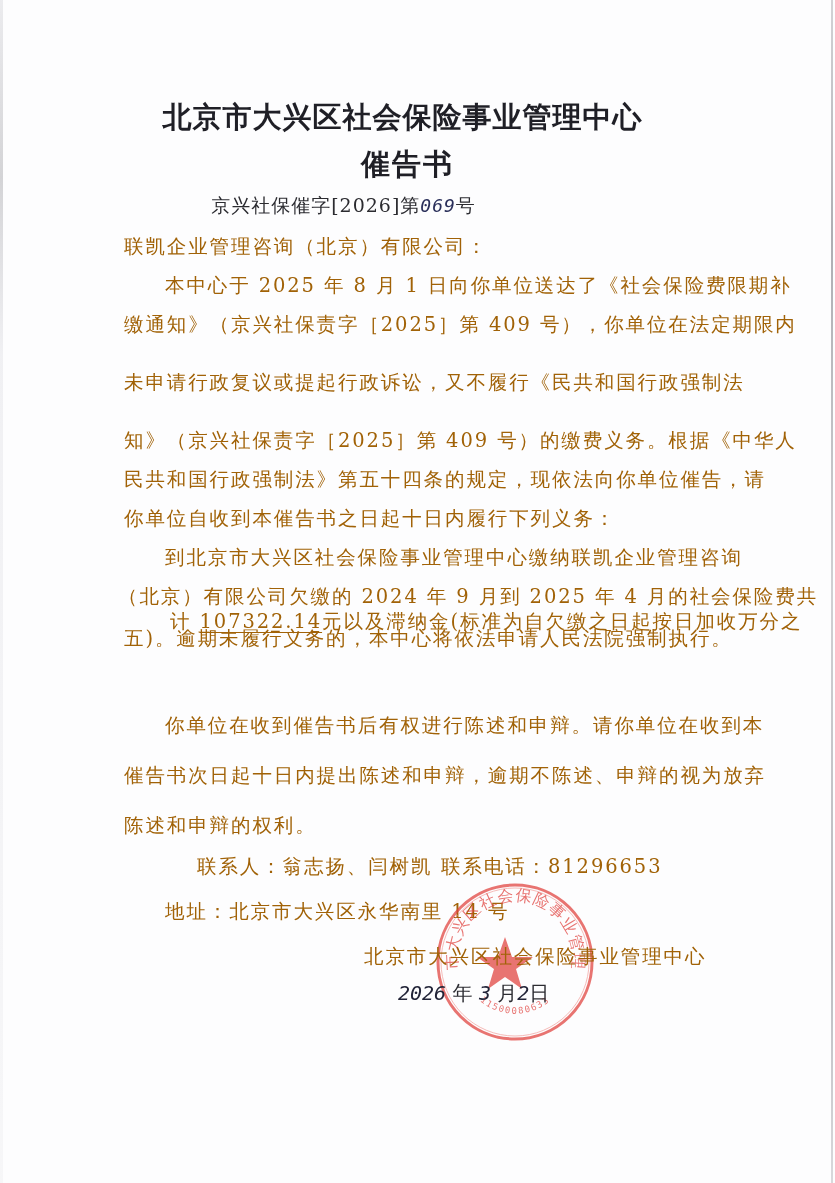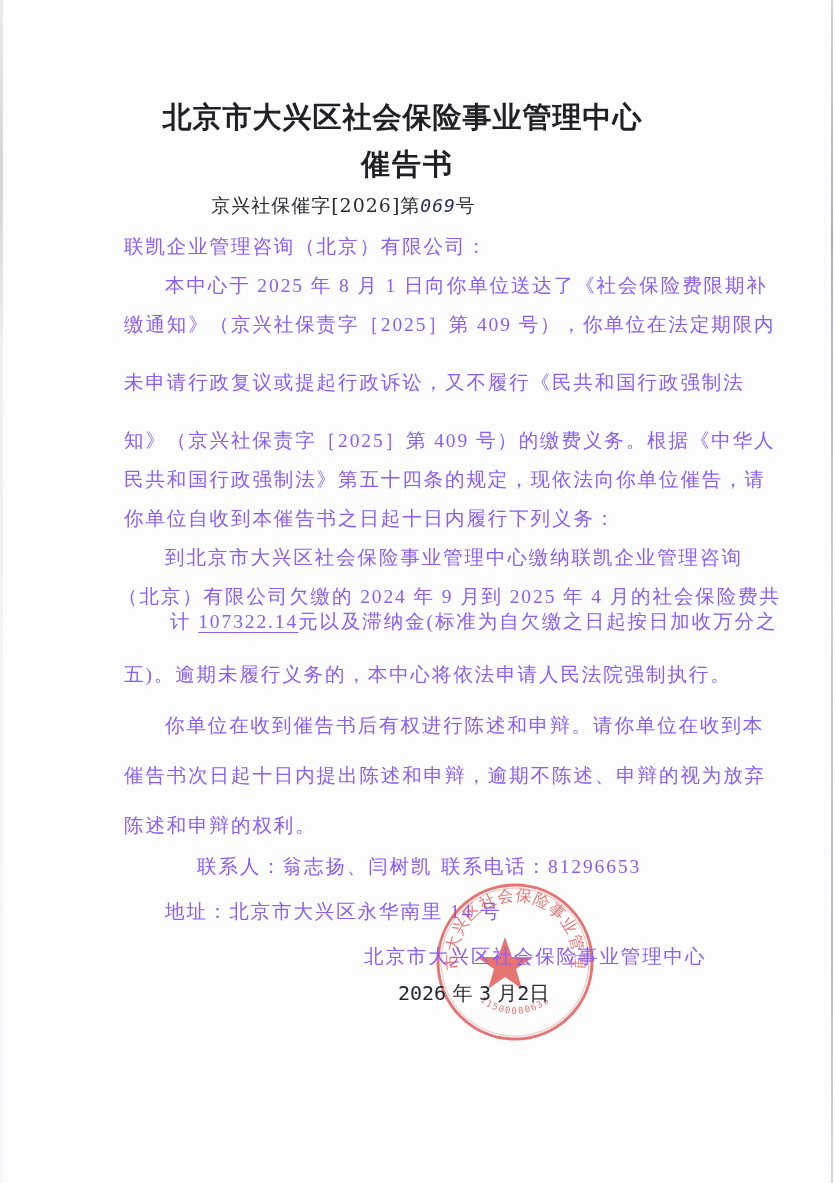--- a/index.html
+++ b/index.html
@@ -29,34 +29,34 @@
   .docnum {
     position: absolute; top: 193px; left: 0; width: 687px; text-align: center;
     font-size: 19px; color: #2b2b30; letter-spacing: 1px;
   }
   .docnum .hand {
     font-family: "DejaVu Sans Mono", monospace; font-style: italic; color: #2a2f5a;
     font-size: 18px;
   }
   .line {
     position: absolute; left: 124px; font-size: 19.5px; white-space: nowrap;
-    letter-spacing: 1.9px; color: #8b5cf6; font-family: Liberation Serif, serif;
+    letter-spacing: 1.9px; color: #a16207;
   }
   .indent { left: 165px; }
   .amount { text-decoration: underline; text-underline-offset: 4px; }
   .stamp {
     position: absolute; left: 434px; top: 881px; width: 162px; height: 162px;
     opacity: 0.72;
   }
   .hand-date {
     position: absolute; top: 980px; left: 398px; font-size: 20px; color: #2c2c32;
     white-space: nowrap;
   }
   .hand-date .hw {
-    font-family: "DejaVu Sans Mono", monospace; color: #222438;
+    font-family: "DejaVu Sans Mono", monospace; font-style: italic; color: #222438;
     font-size: 20px;
     text-align: right;
   }
 </style>
 </head>
 <body>
 
 <div class="edge-left"></div>
 <div class="edge-right"></div>
 
@@ -75,21 +75,21 @@
 <div class="line" style="top:427px;">知》（京兴社保责字［2025］第 409 号）的缴费义务。根据《中华人</div>
 <div class="line" style="top:466px;">民共和国行政强制法》第五十四条的规定，现依法向你单位催告，请</div>
 <div class="line" style="top:505px;">你单位自收到本催告书之日起十日内履行下列义务：</div>
 
 <div class="line indent" style="top:544px;">到北京市大兴区社会保险事业管理中心缴纳联凯企业管理咨询</div>
 <div class="line" style="top:583px; left:118px;">（北京）有限公司欠缴的 2024 年 9 月到 2025 年 4 月的社会保险费共</div>
 <div class="line" style="top:608px;margin-left:46px;">
   <span>计</span>
   <span class="amount">107322.14</span><span>元以及滞纳金(标准为自欠缴之日起按日加收万分之</span>
 </div>
-<div class="line" style="top:661px;">五)。逾期未履行义务的，本中心将依法申请人民法院强制执行。</div>
+<div class="line" style="top:625px;">五)。逾期未履行义务的，本中心将依法申请人民法院强制执行。</div>
 
 <div class="line indent" style="top:712px;">你单位在收到催告书后有权进行陈述和申辩。请你单位在收到本</div>
 <div class="line" style="top:762px;">催告书次日起十日内提出陈述和申辩，逾期不陈述、申辩的视为放弃</div>
 <div class="line" style="top:812px;">陈述和申辩的权利。</div>
 
 <div class="line indent" style="top:853px;margin-left:32px;">联系人：翁志扬、闫树凯</div>
 <div class="line" style="top:853px; left:441px;">联系电话：81296653</div>
 <div class="line indent" style="top:898px;">地址：北京市大兴区永华南里 14 号</div>
 
 <div class="stamp">

